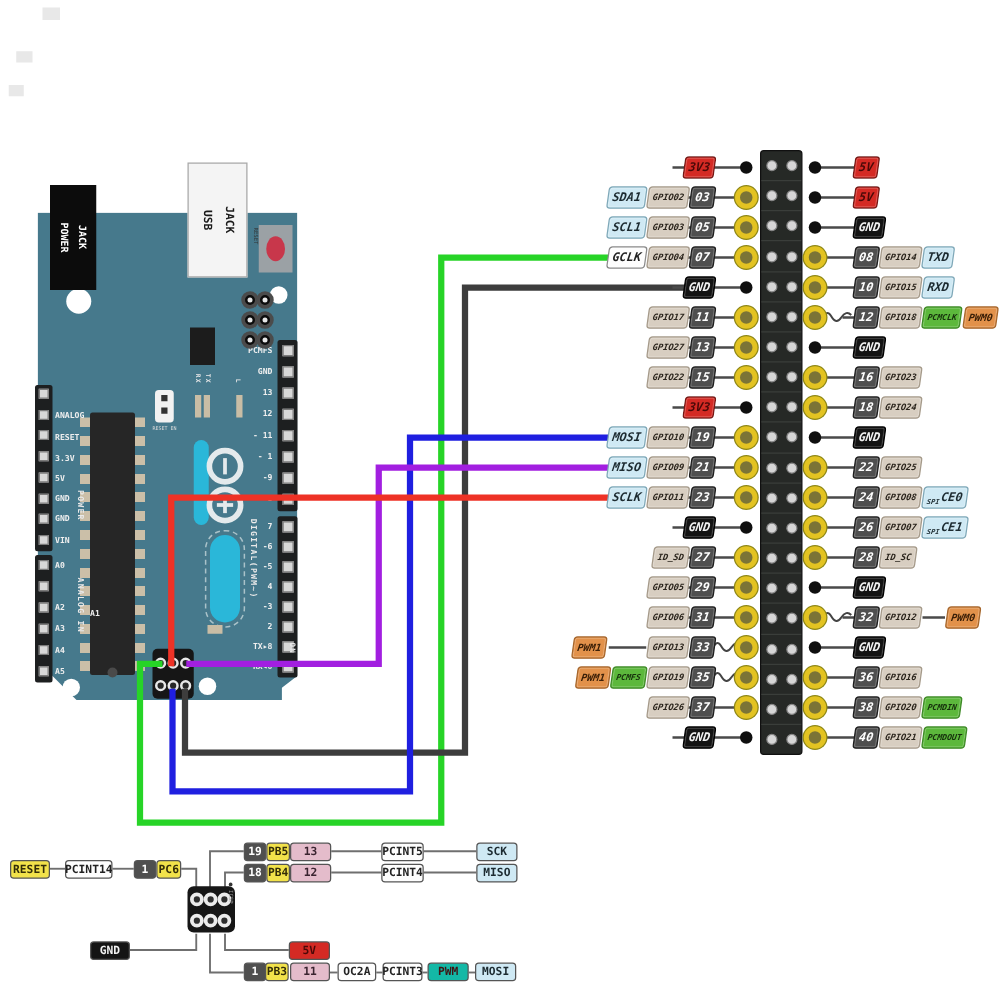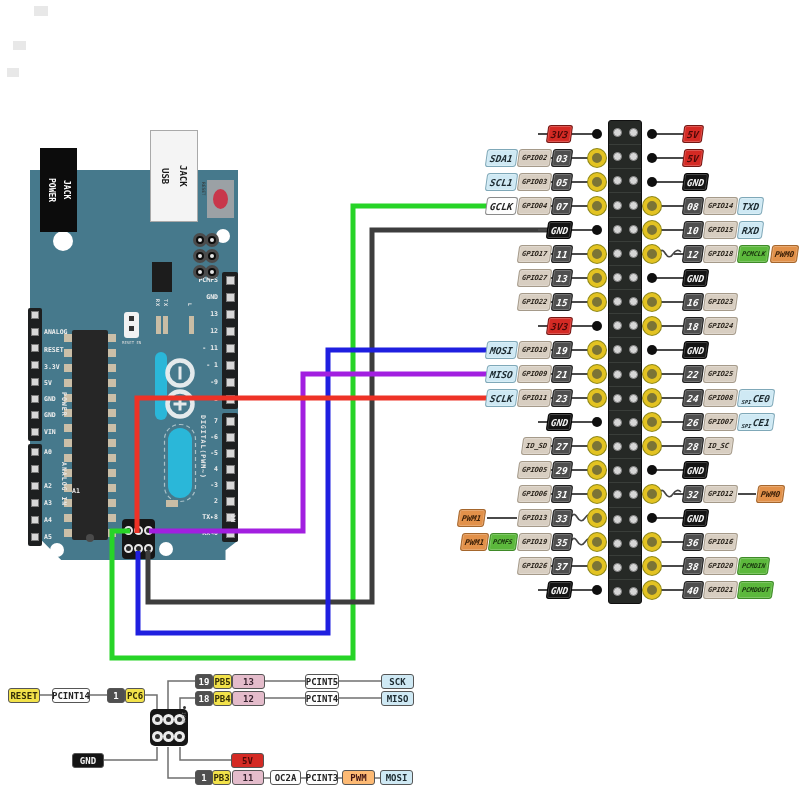--- a/index.html
+++ b/index.html
@@ -60,21 +60,21 @@
   .c-red{background:#d42a24;color:rgba(40,0,0,.8);}
   .c-black{background:#141414;color:#f2f2f2;border-color:#000;}
   .c-blue{background:#cfe9f4;color:#1c2a30;border-color:#7fa8b8;}
   .c-tan{background:#d8cec1;color:#2a241c;border-color:#a59a8a;font-size:7px;}
   .c-num{background:#4f4f4f;color:#fff;border-color:#1e1e1e;}
   .c-white{background:#fdfdfd;color:#222;border-color:#8a8a8a;}
   .c-green{background:#5cb83c;color:#16300c;border-color:#3f8a28;font-size:6.5px;}
   .c-orange{background:#e2914a;color:#3c2008;border-color:#a5662c;font-size:8px;}
   .c-yellow{background:#f2e24a;color:#332d08;border-color:#b0a325;}
   .c-pink{background:#e4bccb;color:#3a2430;border-color:#a8808f;}
-  .c-salmon{background:#fdba74;color:#401414;border-color:#b05555;}
+  .c-salmon{background:#14b8a6;color:#401414;border-color:#b05555;}
   .c-spi{background:#cfe9f4;color:#1c2a30;border-color:#7fa8b8;}
   .spi-small{font-size:5.5px;margin-right:1px;align-self:flex-end;}
   
   .bbx{position:absolute;font:bold 9px "DejaVu Sans Mono",monospace;height:15px;border-radius:3px;border:1px solid #555;
        display:flex;align-items:center;justify-content:center;box-sizing:border-box;padding:0 2px;transform:none;z-index:22;}
   #icsp-block{position:absolute;left:150px;top:709px;width:38px;height:37px;background:#161616;border-radius:5px;z-index:21;}
   .ib-pin{position:absolute;width:5px;height:5px;border:3px solid #ececec;background:#2e2e2e;border-radius:50%;}
   #icsp-title{position:absolute;left:181px;top:712px;color:#9a9a9a;font:4.5px "DejaVu Sans Mono",monospace;
        writing-mode:vertical-rl;z-index:22;}
   .pin1dot{position:absolute;left:183px;top:706px;width:3px;height:3px;background:#333;border-radius:50%;z-index:22;}

